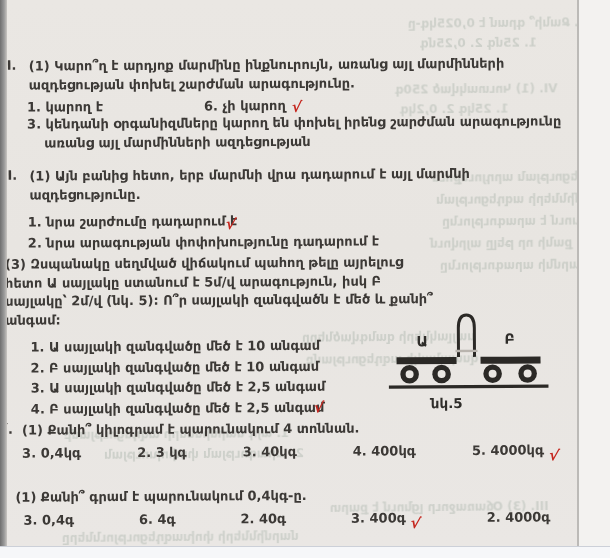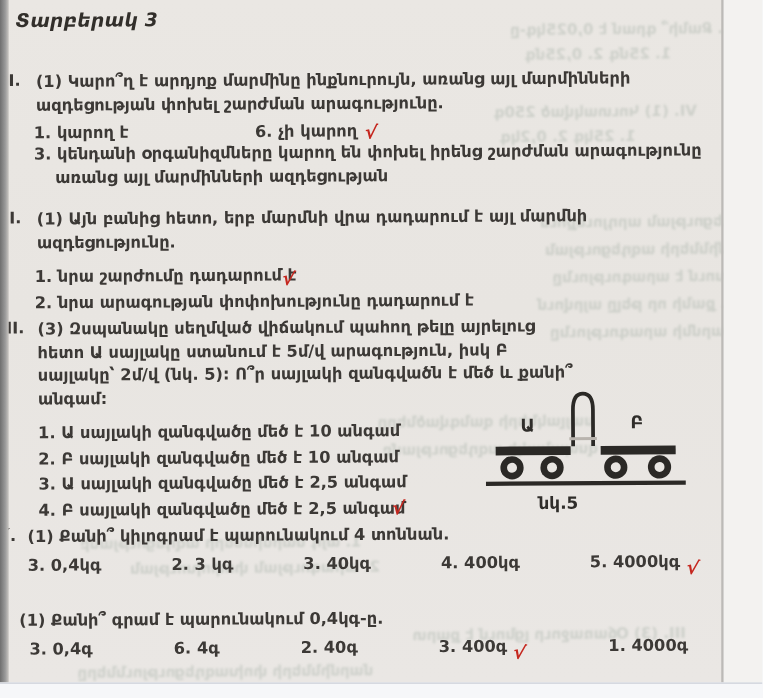--- a/index.html
+++ b/index.html
@@ -56,21 +56,20 @@
       <span style="left: 302px; top: 330px;">սայլակների զանգվածները</span>
       <span style="left: 306px; top: 352px;">զսպանակի ազդեցությամբ</span>
       <span style="left: 64px; top: 427px;">1. այդ մարմինների ազդեցությամբ</span>
       <span style="left: 104px; top: 447px;">2. արագության փոփոխության</span>
       <span style="left: 330px; top: 500px;">III. (3) Օճառաջուր լցնում է քարտ</span>
       <span style="left: 62px; top: 530px;">մարմինների փոխազդեցությունները</span>
     </div>
 
   <div class="content">
 
-    <div class="title">Տարբերակ 3</div>
 
     <div class="q" style="left:8px;top:56px;width:560px;">
       <div class="qrow">
         <span class="qnum">I.</span>
         <span class="qtext" style="width:538px;"><span>(1)</span> <span>Կարո՞ղ է արդյոք մարմինը ինքնուրույն, առանց այլ մարմինների ազդեցության փոխել շարժման արագությունը.</span></span>
       </div>
       <div class="opt-inline-row" style="padding-left:20px;">
         <span style="width:177px;">1. կարող է</span>
         <span><span>6. չի կարող</span><span class="chk">√</span></span>
       </div>
@@ -83,21 +82,20 @@
         <span class="qtext" style="width:545px;"><span>(1)</span> <span>Այն բանից հետո, երբ մարմնի վրա դադարում է այլ մարմնի ազդեցությունը.</span></span>
       </div>
       <div class="opts-stack" style="padding-left:20px;">
         <div class="opt"><span>1. նրա շարժումը դադարում է</span><span class="chk low">√</span></div>
         <div class="opt">2. նրա արագության փոփոխությունը դադարում է</div>
       </div>
     </div>
 
     <div class="q" style="left:5px;top:254px;width:480px;">
       <div class="qrow">
-        <span class="qnum" style="flex:0 0 25px;">II.</span>
         <span class="qtext" style="width:438px;"><span>(3)</span> <span>Զսպանակը սեղմված վիճակում պահող թելը այրելուց հետո Ա սայլակը ստանում է 5մ/վ արագություն, իսկ Բ սայլակը՝ 2մ/վ (նկ. 5): Ո՞ր սայլակի զանգվածն է մեծ և քանի՞ անգամ:</span></span>
       </div>
       <div class="opts-stack" style="padding-left:25px;">
         <div class="opt">1. Ա սայլակի զանգվածը մեծ է 10 անգամ</div>
         <div class="opt">2. Բ սայլակի զանգվածը մեծ է 10 անգամ</div>
         <div class="opt">3. Ա սայլակի զանգվածը մեծ է 2,5 անգամ</div>
         <div class="opt"><span>4. Բ սայլակի զանգվածը մեծ է 2,5 անգամ</span><span class="chk">√</span></div>
       </div>
     </div>
 
@@ -144,21 +142,21 @@
       </div>
     </div>
 
     <div class="q" style="left:14px;top:487px;width:560px;">
       <div class="qtext"><span>(1)</span> <span>Քանի՞ գրամ է պարունակում 0,4կգ-ը.</span></div>
       <div class="opt-grid" style="margin-left:8px;width:527px;">
         <span>3. 0,4գ</span>
         <span>6. 4գ</span>
         <span>2. 40գ</span>
         <span><span>3. 400գ</span><span class="chk low">√</span></span>
-        <span>1. 4000գ</span>
+        <span>2. 4000գ</span>
       </div>
     </div>
 
   </div>
 
   <div class="edge-left"></div>
   <div class="edge-right-line"></div>
   <div class="edge-right"></div>
   <div class="edge-bottom"></div>
 </div>

